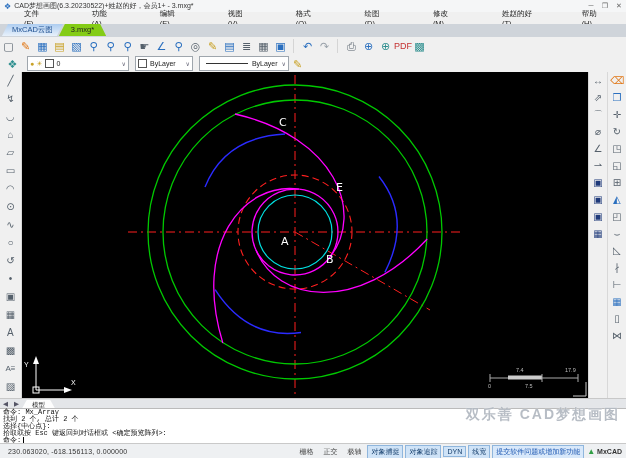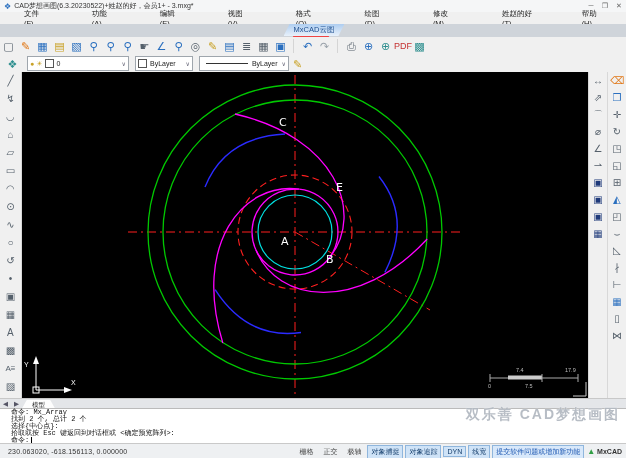--- a/index.html
+++ b/index.html
@@ -12,24 +12,24 @@
   .appicon{color:#2a6fbf;font-size:8px;margin:0 3px 0 4px;}
   .title-text{color:#333;white-space:nowrap;}
   .wctrls{margin-left:auto;display:flex;}
   .wctrls span{width:14px;text-align:center;font-size:7px;color:#666;cursor:default;}
   
   .menubar{position:absolute;top:12px;left:0;width:626px;height:12px;background:#f0f0f0;
            display:flex;align-items:center;font-size:7.5px;border-bottom:1px solid #e2e2e2;}
   .menubar span{padding:0 24px;color:#222;}
   
   .tabbar{position:absolute;top:24px;left:0;width:626px;height:24px;background:#cfd4da;
-          display:flex;align-items:center;font-size:7.5px;flex-direction:column;}
+          display:flex;align-items:flex-start;font-size:7.5px;}
   .cloudtab{height:12px;line-height:12px;padding:0 10px;background:linear-gradient(#aecdf0,#e8f1fb);
             color:#1d4e8f;clip-path:polygon(6px 0,100% 0,calc(100% - 6px) 100%,0 100%);margin-left:2px;}
-  .doctab{height:12px;line-height:12px;padding:0 12px;background:#ef4444;color:#222;
+  .doctab{height:12px;line-height:12px;padding:0 12px;background:#84cc16;color:#222;
           clip-path:polygon(6px 0,calc(100% - 6px) 0,100% 100%,0 100%);margin-left:-4px;}
   
   .toolbar1{position:absolute;top:37px;left:0;width:626px;height:18px;background:#f0f0f0;
             display:flex;align-items:center;border-bottom:1px solid #e0e0e0;}
   .tbi{width:17px;height:16px;line-height:16px;text-align:center;font-size:11px;cursor:default;}
   .sep{width:5px;height:14px;border-left:1px solid #d5d5d5;margin-left:4px;}
   .c-blue{color:#2a6fbf}.c-orange{color:#e07818}.c-yellow{color:#c9a227}.c-dark{color:#55606b}
   .c-gray{color:#9aa2aa}.c-teal{color:#2e8f8f}.c-red{color:#c43131;font-weight:normal;font-size:9px}
   .toolbar2{position:absolute;top:55px;left:0;width:626px;height:17px;background:#f0f0f0;
             display:flex;align-items:center;font-size:7px;border-bottom:1px solid #dadada;}
@@ -50,21 +50,21 @@
   .rcol .tbi{width:18px;height:17px;line-height:17px;font-size:10px;}
   .navy{color:#1f3a7a}
   
   .cmdtabs{position:absolute;top:398px;left:0;width:626px;height:10px;background:#e4e6e9;
            display:flex;align-items:center;font-size:6.5px;border-top:1px solid #c8c8c8;}
   .cmdtabs .nav{color:#556;padding:0 3px;}
   .mtab{height:9px;line-height:9px;background:#fdfdfd;padding:0 10px;
         clip-path:polygon(0 100%,5px 0,calc(100% - 5px) 0,100% 100%);color:#222;}
   .cmdarea{position:absolute;top:408px;left:0;width:626px;height:35px;background:#fff;
            border-top:1px solid #bbb;font-family:"Liberation Mono","DejaVu Sans Mono",monospace;
-           font-size:7px;line-height:7px;padding-left:11px;box-sizing:border-box;color:#111;}
+           font-size:7px;line-height:7px;padding-left:3px;box-sizing:border-box;color:#111;}
   .caret{display:inline-block;width:1px;height:7px;background:#000;vertical-align:middle;margin-left:2px;}
   
   .statusbar{position:absolute;top:443px;left:0;width:626px;height:15px;background:#eef0f2;
              border-top:1px solid #c9c9c9;display:flex;align-items:center;font-size:7px;color:#333;}
   .coords{margin-left:8px;letter-spacing:.2px;}
   .tgl-group{margin-left:auto;display:flex;align-items:center;}
   .tg{padding:1px 3px;margin-right:2px;color:#444;border:1px solid transparent;}
   .tg.on{background:#cfe3f7;border:1px solid #8fb6dd;color:#123c6b;}
   .slink{padding:1px 3px;background:#d8e8fa;border:1px solid #8fb6dd;color:#1a55b0;margin-right:3px;}
   .brand{display:flex;align-items:center;margin-right:4px;color:#333;font-weight:bold;}

